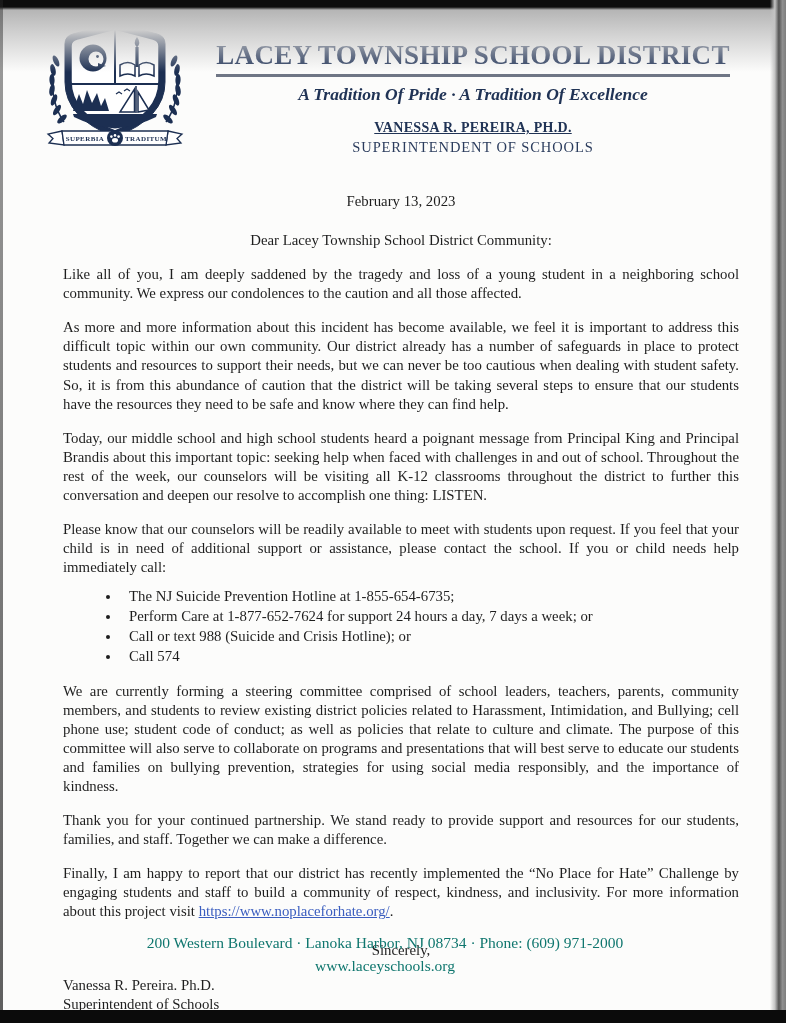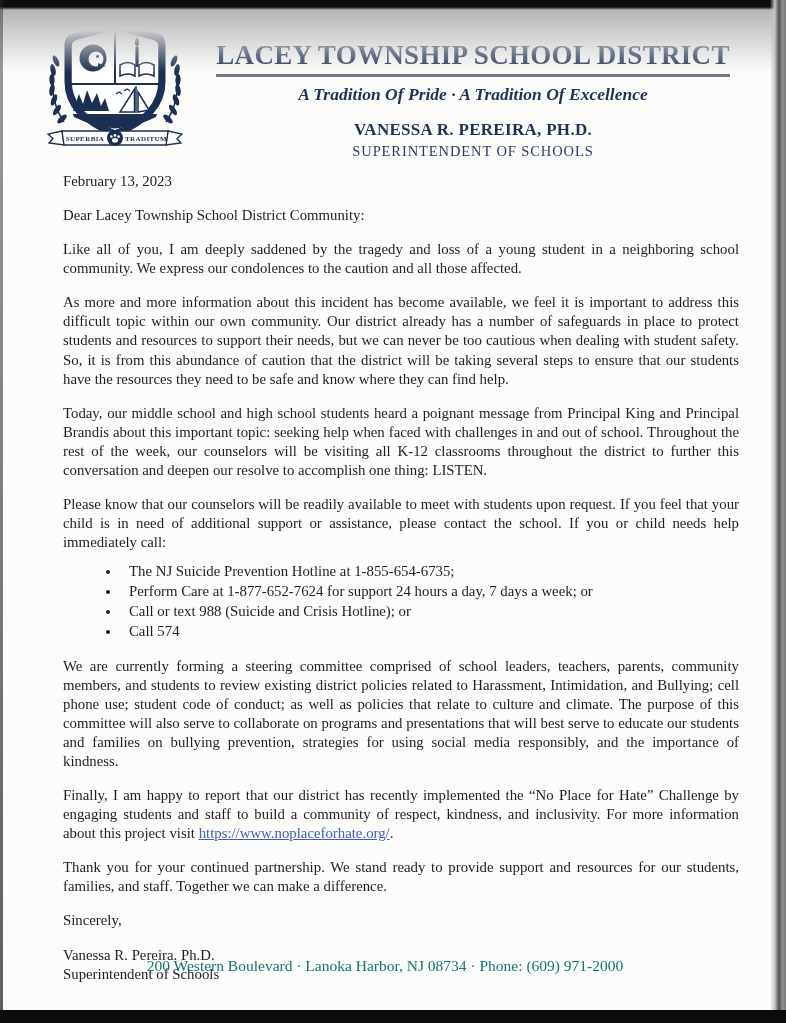--- a/index.html
+++ b/index.html
@@ -18,28 +18,28 @@
   .photo-bottom{position:absolute;bottom:0;left:0;right:0;height:13px;background:#0b0b0b;z-index:8;pointer-events:none;}
   .photo-left{position:absolute;top:0;left:0;bottom:0;width:3px;z-index:7;pointer-events:none;
     background:linear-gradient(to bottom,rgba(40,40,40,.45),#5e5e5e);}
 
   
   .crest{position:absolute;left:40px;top:14px;z-index:4;}
   .head-text{margin:0 28px 0 188px;text-align:center;padding-top:40px;position:relative;z-index:4;}
   .district{display:inline-block;font-size:27px;font-weight:bold;color:#24365a;
     letter-spacing:.3px;border-bottom:3px solid #6f7685;padding-bottom:3px;}
   .tagline{font-size:17.5px;font-weight:bold;font-style:italic;color:#203355;margin-top:7px;}
-  .sup-name{font-size:17px;font-weight:bold;color:#203355;margin-top:15px;letter-spacing:.3px;}
+  .sup-name{font-size:14px;font-weight:bold;color:#203355;margin-top:15px;letter-spacing:.3px;text-decoration:underline;}
   .sup-title{font-size:14.5px;color:#2b3c5d;margin-top:3px;letter-spacing:.9px;}
 
   
   .letter{position:absolute;top:172px;left:63px;width:676px;z-index:3;
     font-size:14.8px;line-height:1.29;color:#1e1e1e;}
   .letter p{margin:0 0 15px;text-align:justify;}
-  .letter p.noj{text-align:left;}
+  .letter p.noj{text-align:center;margin-top:20px;}
   .letter p.tight{margin-bottom:10px;}
   .letter ul{margin:0 0 15px;padding-left:58px;list-style:disc;}
   .letter li{margin:0 0 1px;padding-left:8px;}
   .sig{margin-top:10px;}
   .sig .line{line-height:1.32;}
   a.doc-link{color:#3a5dbf;text-decoration:underline;}
 
   
   .footer{position:absolute;left:0;right:16px;bottom:46px;text-align:center;z-index:3;
     color:#0f766e;font-size:15.5px;line-height:1.5;}
@@ -139,26 +139,27 @@
     <p>As more and more information about this incident has become available, we feel it is important to address this difficult topic within our own community.  Our district already has a number of safeguards in place to protect students and resources to support their needs, but we can never be too cautious when dealing with student safety.  So, it is from this abundance of caution that the district will be taking several steps to ensure that our students have the resources they need to be safe and know where they can find help.</p>
     <p>Today, our middle school and high school students heard a poignant message from Principal King and Principal Brandis about this important topic: seeking help when faced with challenges in and out of school. Throughout the rest of the week, our counselors will be visiting all K-12 classrooms throughout the district to further this conversation and deepen our resolve to accomplish one thing: LISTEN.</p>
     <p class="tight">Please know that our counselors will be readily available to meet with students upon request.  If you feel that your child is in need of additional support or assistance, please contact the school. If you or child needs help immediately call:</p>
     <ul>
       <li>The NJ Suicide Prevention Hotline at 1-855-654-6735;</li>
       <li>Perform Care at 1-877-652-7624 for support 24 hours a day, 7 days a week; or</li>
       <li>Call or text 988 (Suicide and Crisis Hotline); or</li>
       <li>Call 574</li>
     </ul>
     <p>We are currently forming a steering committee comprised of school leaders, teachers, parents, community members, and students to review existing district policies related to Harassment, Intimidation, and Bullying; cell phone use; student code of conduct; as well as policies that relate to culture and climate. The purpose of this committee will also serve to collaborate on programs and presentations that will best serve to educate our students and families on bullying prevention, strategies for using social media responsibly, and the importance of kindness.</p>
+    <p>Thank you for your continued partnership. We stand ready to provide support and resources for our students, families, and staff. Together we can make a difference.</p>
     <p><span>Finally, I am happy to report that our district has recently implemented the “No Place for Hate” Challenge by engaging students and staff to build a community of respect, kindness, and inclusivity. For more information about this project visit </span><a class="doc-link" href="#">https://www.noplaceforhate.org/</a><span>.</span></p>
-    <p>Thank you for your continued partnership. We stand ready to provide support and resources for our students, families, and staff. Together we can make a difference.</p>
     <p class="noj">Sincerely,</p>
     <div class="sig">
       <div class="line">Vanessa R. Pereira. Ph.D.</div>
       <div class="line">Superintendent of Schools</div>
     </div>
   </div>
 
   <div class="footer">
     <div>200 Western Boulevard · Lanoka Harbor, NJ 08734 · Phone: (609) 971-2000</div>
+    <div>www.laceyschools.org</div>
   </div>
 
 </div>
 
 </body></html>

